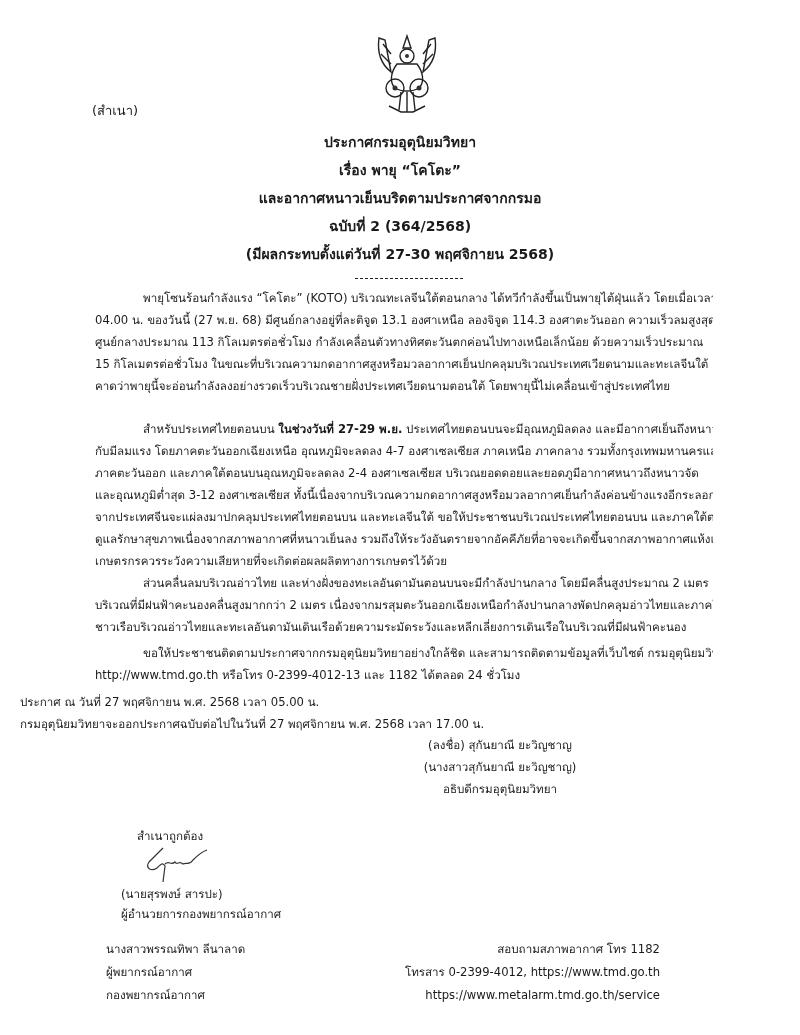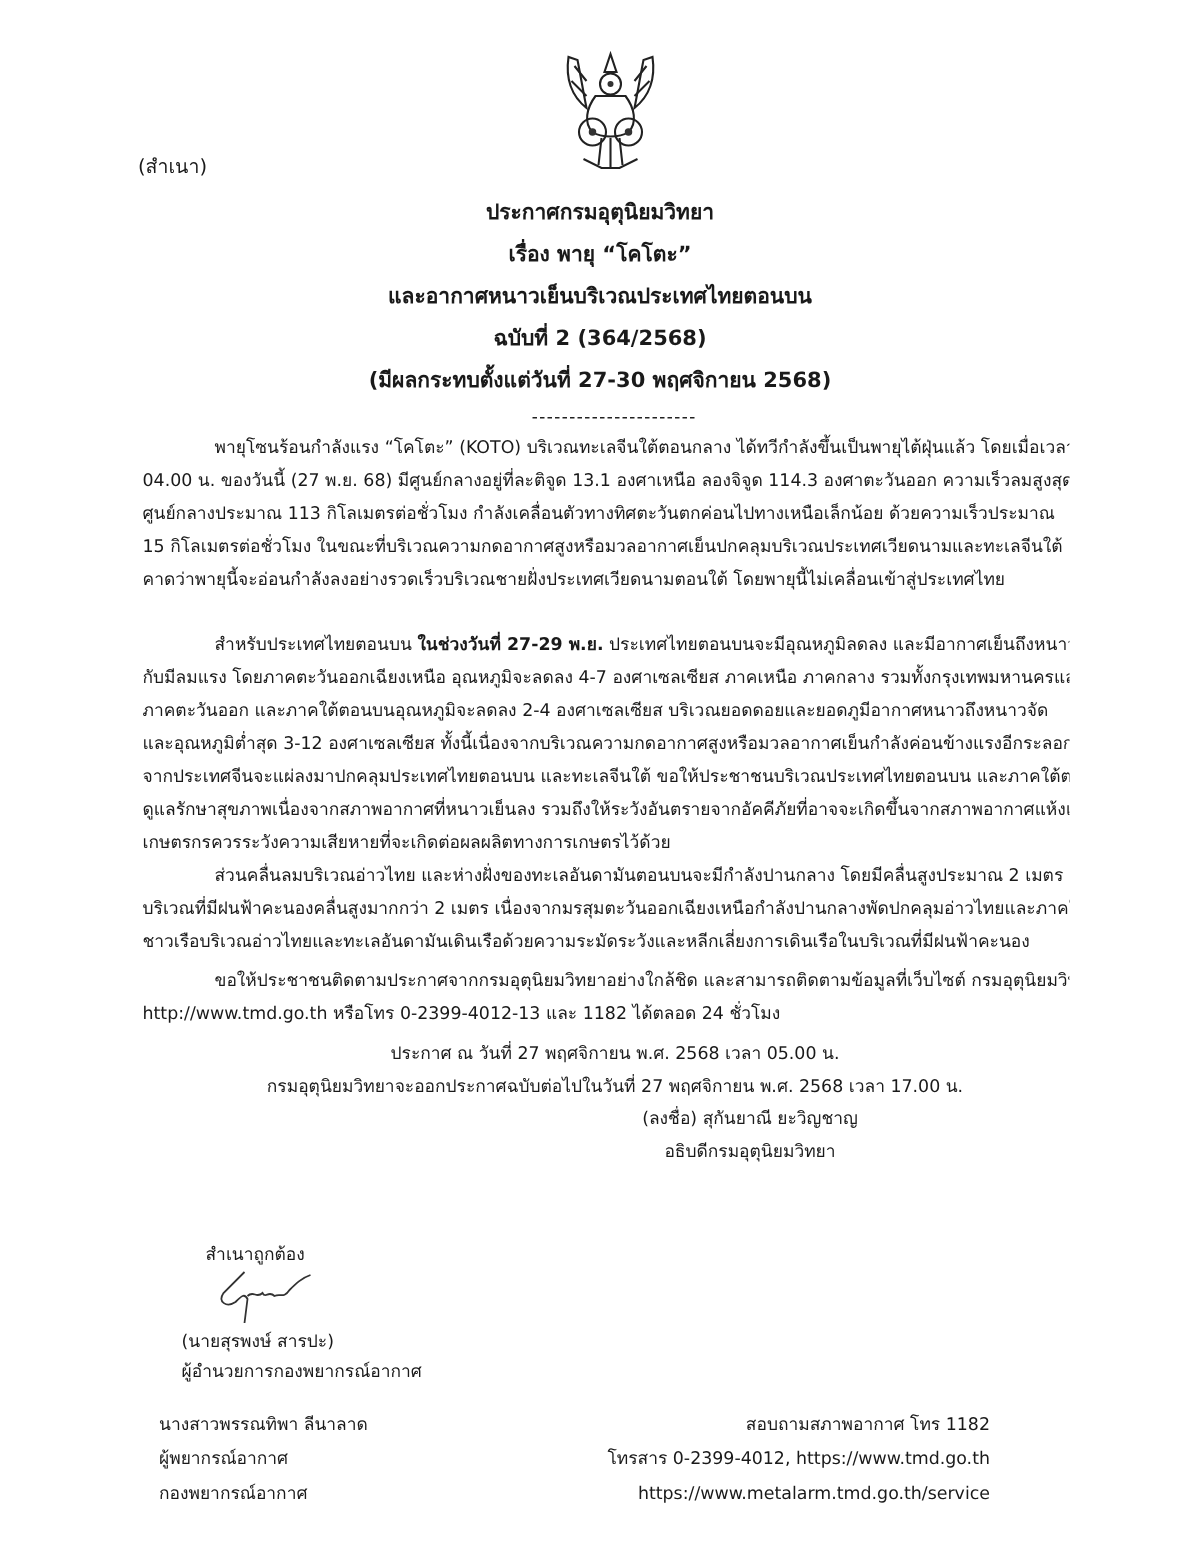--- a/index.html
+++ b/index.html
@@ -27,21 +27,21 @@
   }
   .para {
     position: absolute; left: 95px; width: 618px;
     font-size: 11.6px; line-height: 22px; text-align: justify;
     text-align-last: left;
   }
   .para .ln { display: block; white-space: nowrap; height: 22px; overflow: hidden; }
   .para .ln.indent { padding-left: 48px; }
   .para b { font-weight: bold; }
   .center-line {
-    position: absolute; left: 0; width: 800px; text-align: center;
+    position: absolute; left: 0; width: 800px; 
     font-size: 11.6px; line-height: 22px; padding-left: 20px; box-sizing: border-box;
   }
   .sig-block {
     position: absolute; left: 380px; width: 240px; text-align: center;
     font-size: 11.6px; line-height: 22px; top: 735px;
   }
   .sig-block div { height: 22px; }
   .cert-block {
     position: absolute; left: 82px; top: 826px; font-size: 11.6px; line-height: 20px; margin-left: 39px;
   }
@@ -82,21 +82,21 @@
         <circle cx="52" cy="56" r="2.5"></circle>
       </g>
     </svg>
   </div>
 
   <div class="copy-mark">(สำเนา)</div>
 
   <div class="header-block">
     <div>ประกาศกรมอุตุนิยมวิทยา</div>
     <div>เรื่อง พายุ “โคโตะ”</div>
-    <div>และอากาศหนาวเย็นบริเวณประเทศไทยตอนบน</div>
+    <div>และอากาศหนาวเย็นบริดตามประกาศจากกรมอ</div>
     <div>ฉบับที่ 2 (364/2568)</div>
     <div>(มีผลกระทบตั้งแต่วันที่ 27-30 พฤศจิกายน 2568)</div>
   </div>
   <div class="header-sep"></div>
 
   <div class="para" style="top:287px;">
     <span class="ln indent">พายุโซนร้อนกำลังแรง “โคโตะ” (KOTO) บริเวณทะเลจีนใต้ตอนกลาง ได้ทวีกำลังขึ้นเป็นพายุไต้ฝุ่นแล้ว โดยเมื่อเวลา</span>
     <span class="ln">04.00 น. ของวันนี้ (27 พ.ย. 68) มีศูนย์กลางอยู่ที่ละติจูด 13.1 องศาเหนือ ลองจิจูด 114.3 องศาตะวันออก ความเร็วลมสูงสุดใกล้</span>
     <span class="ln">ศูนย์กลางประมาณ 113 กิโลเมตรต่อชั่วโมง กำลังเคลื่อนตัวทางทิศตะวันตกค่อนไปทางเหนือเล็กน้อย ด้วยความเร็วประมาณ</span>
     <span class="ln">15 กิโลเมตรต่อชั่วโมง ในขณะที่บริเวณความกดอากาศสูงหรือมวลอากาศเย็นปกคลุมบริเวณประเทศเวียดนามและทะเลจีนใต้</span>
@@ -122,20 +122,21 @@
   <div class="para" style="top:642px;">
     <span class="ln indent">ขอให้ประชาชนติดตามประกาศจากกรมอุตุนิยมวิทยาอย่างใกล้ชิด และสามารถติดตามข้อมูลที่เว็บไซต์ กรมอุตุนิยมวิทยา</span>
     <span class="ln">http://www.tmd.go.th หรือโทร 0-2399-4012-13 และ 1182 ได้ตลอด 24 ชั่วโมง</span>
   </div>
 
   <div class="center-line" style="top:691px;">ประกาศ ณ วันที่ 27 พฤศจิกายน พ.ศ. 2568 เวลา 05.00 น.</div>
   <div class="center-line" style="top:713px;">กรมอุตุนิยมวิทยาจะออกประกาศฉบับต่อไปในวันที่ 27 พฤศจิกายน พ.ศ. 2568 เวลา 17.00 น.</div>
 
   <div class="sig-block" style="top:734px;">
     <div>(ลงชื่อ) สุกันยาณี ยะวิญชาญ</div>
+    <div>(นางสาวสุกันยาณี ยะวิญชาญ)</div>
     <div>อธิบดีกรมอุตุนิยมวิทยา</div>
   </div>
 
   <div class="cert-block">
     <div class="cert-title">สำเนาถูกต้อง</div>
     <div class="cert-sign">
       <svg width="70" height="38" viewBox="0 0 70 38">
         <path d="M22 2 C16 8 12 12 8 16 C4 22 10 26 16 22 C20 18 22 16 24 20 L22 36" fill="none" stroke="#333" stroke-width="1.2"></path>
         <path d="M24 18 C28 14 30 20 34 16 C36 20 38 14 42 18 C46 16 48 20 52 14 C56 10 60 6 66 4" fill="none" stroke="#333" stroke-width="1.2"></path>
       </svg>

